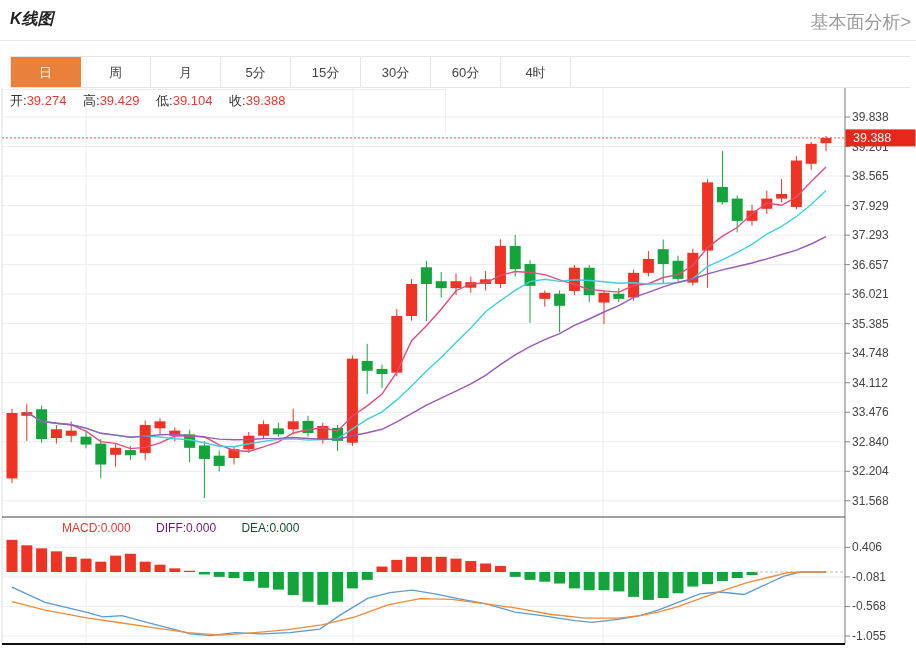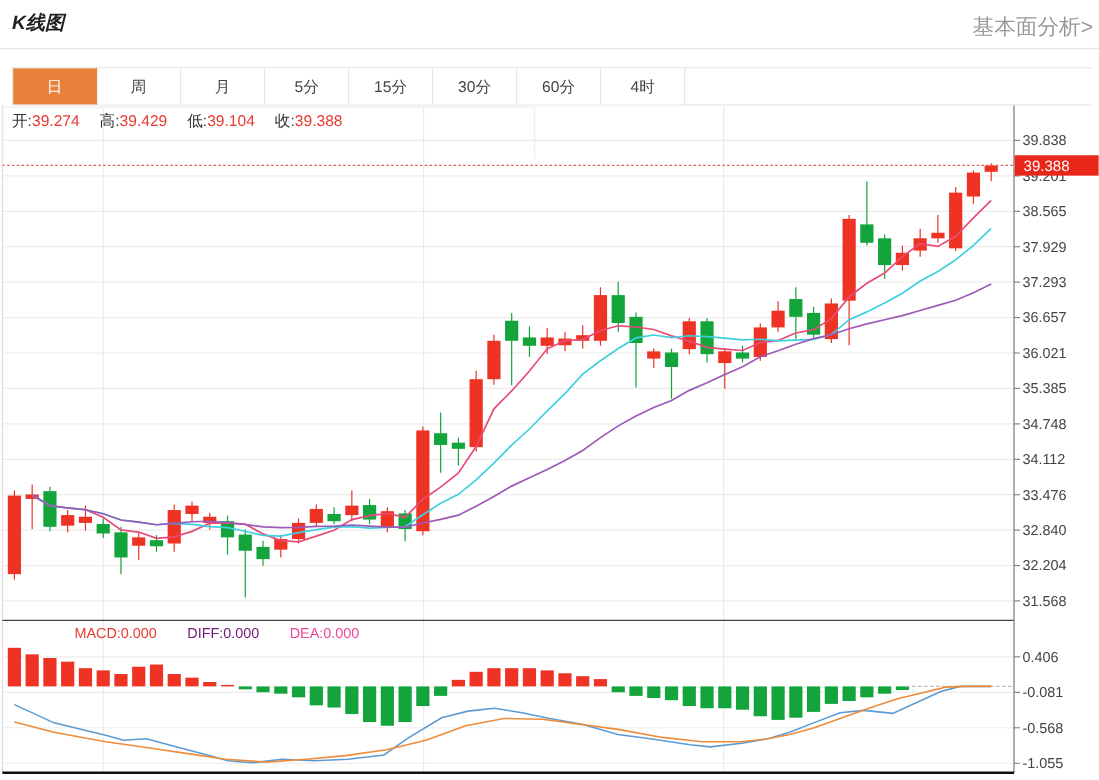--- a/index.html
+++ b/index.html
@@ -18,21 +18,21 @@
   .tab.active{background:#e9813a;color:#fff;border-right-color:#e9813a;}
   
   .infobox{position:absolute;left:2px;top:89px;width:444px;height:44px;border:1px solid #ededed;border-bottom:none;background:rgba(255,255,255,0.0);font-size:13px;box-sizing:border-box;}
   .inforow{height:22px;line-height:22px;padding-left:7px;white-space:nowrap;}
   .inforow .lbl{color:#333;}
   .inforow .red{color:#e53b33;}
   .gap{display:inline-block;width:13px;}
   .gap2{display:inline-block;width:18px;}
   .ma5{color:#e74c78;} .ma10{color:#3bc8d8;} .ma20{color:#9c59b8;}
   .macdrow{position:absolute;left:62px;top:520px;height:16px;line-height:16px;font-size:12px;white-space:nowrap;}
-  .macd-l{color:#e53b33;} .diff-l{color:#701a75;} .dea-l{color:#ec4899;}
+  .macd-l{color:#e53b33;} .diff-l{color:#701a75;} .dea-l{color:#14532d;}
   .mgap{display:inline-block;width:22px;}
   svg{position:absolute;left:0;top:0;}
   text{font-family:"Liberation Sans","DejaVu Sans",sans-serif;}
 </style>
 </head>
 <body>
 
 <div class="hdr">
   <div class="hdr-title">K线图</div>
   <a class="hdr-link">基本面分析&gt;</a>

